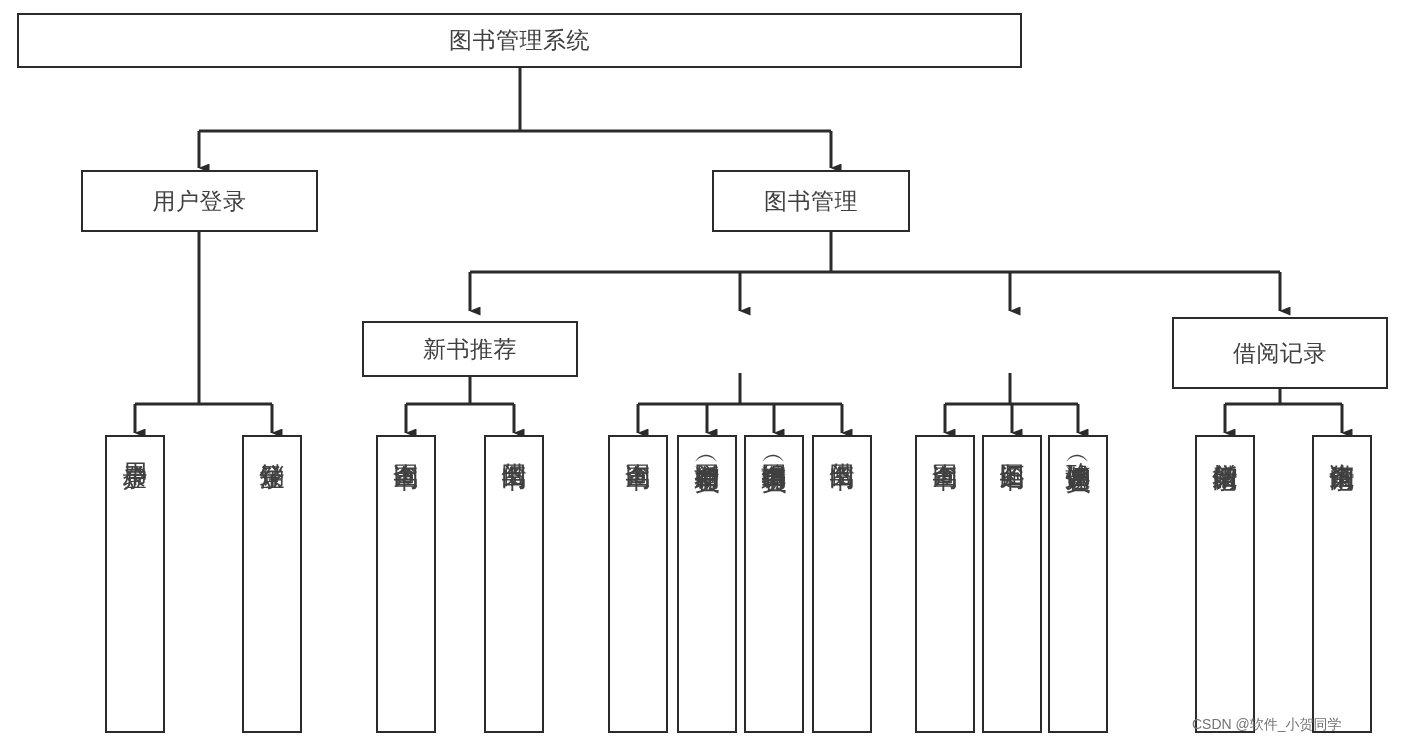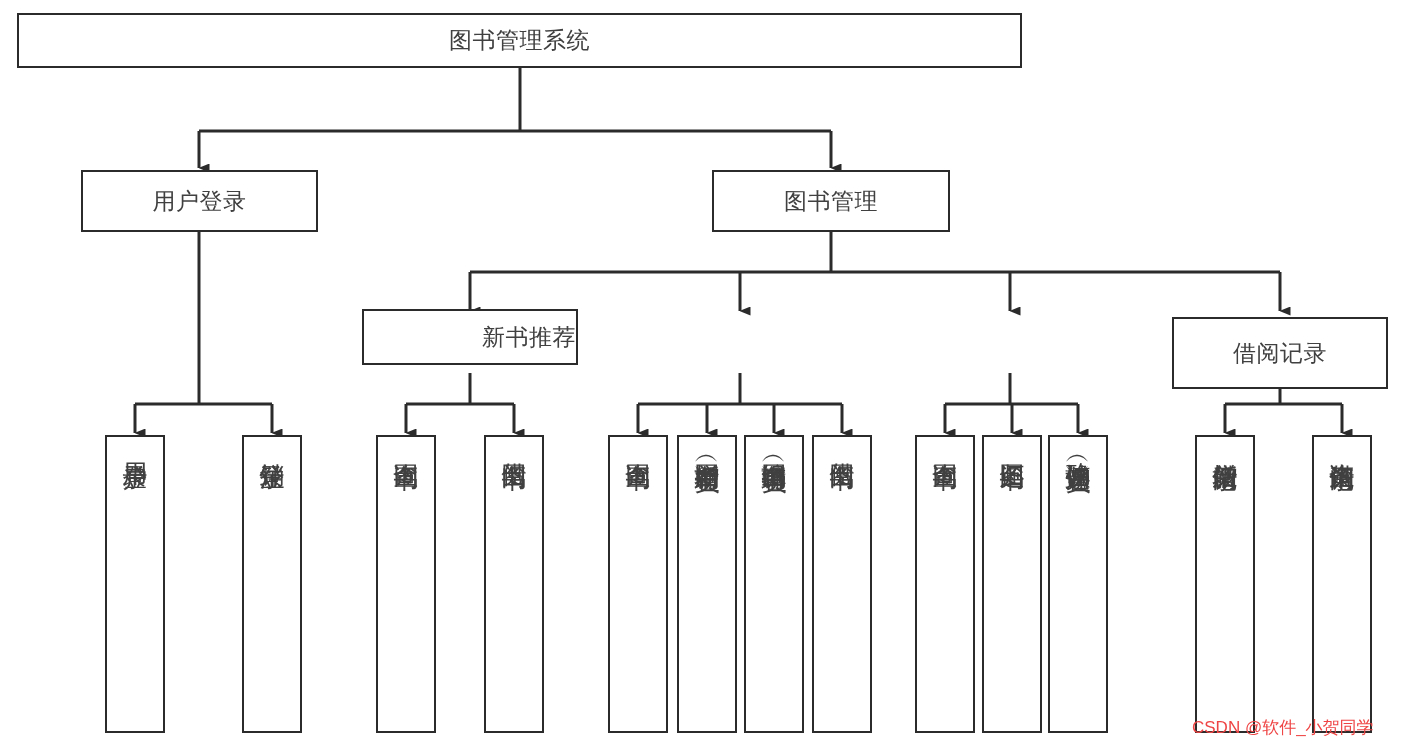--- a/index.html
+++ b/index.html
@@ -55,22 +55,22 @@
     writing-mode: vertical-rl;
     text-orientation: upright;
     font-size: 25px;
     line-height: 1.08;
     letter-spacing: 1px;
   }
   #watermark {
     position: absolute;
     left: 1192px;
     top: 716px;
-    font-size: 17px;
-    color: #ef4444;
+    font-size: 14px;
+    color: #737373;
     white-space: nowrap;
     font-family: "Liberation Sans", "DejaVu Sans", sans-serif;
     pointer-events: none;
   }
 </style>
 </head>
 <body>
 
 <div id="diagram-root">
 
@@ -126,25 +126,25 @@
     </g>
   </svg>
 
   <div class="node h" style="left:17px; top:13px; width:1005px; height:55px;">
     <span class="node-label">图书管理系统</span>
   </div>
 
   <div class="node h" style="left:81px; top:170px; width:237px; height:62px;">
     <span class="node-label">用户登录</span>
   </div>
-  <div class="node h" style="left:712px; top:170px; width:238px; height:62px;">
+  <div class="node h" style="left:712px; top:170px; width:198px; height:62px;">
     <span class="node-label">图书管理</span>
   </div>
 
-  <div class="node h" style="left:362px; top:309px; width:216px; height:56px;justify-content:flex-end;">
+  <div class="node h" style="left:362px; top:321px; width:216px; height:56px;">
     <span class="node-label">新书推荐</span>
   </div>
   <div class="node h" style="left:1172px; top:317px; width:216px; height:72px;">
     <span class="node-label">借阅记录</span>
   </div>
 
   <div class="node v" style="left:105px; top:435px; width:60px; height:298px;">
     <span class="node-label">用户登录</span>
   </div>
   <div class="node v" style="left:242px; top:435px; width:60px; height:298px;">

